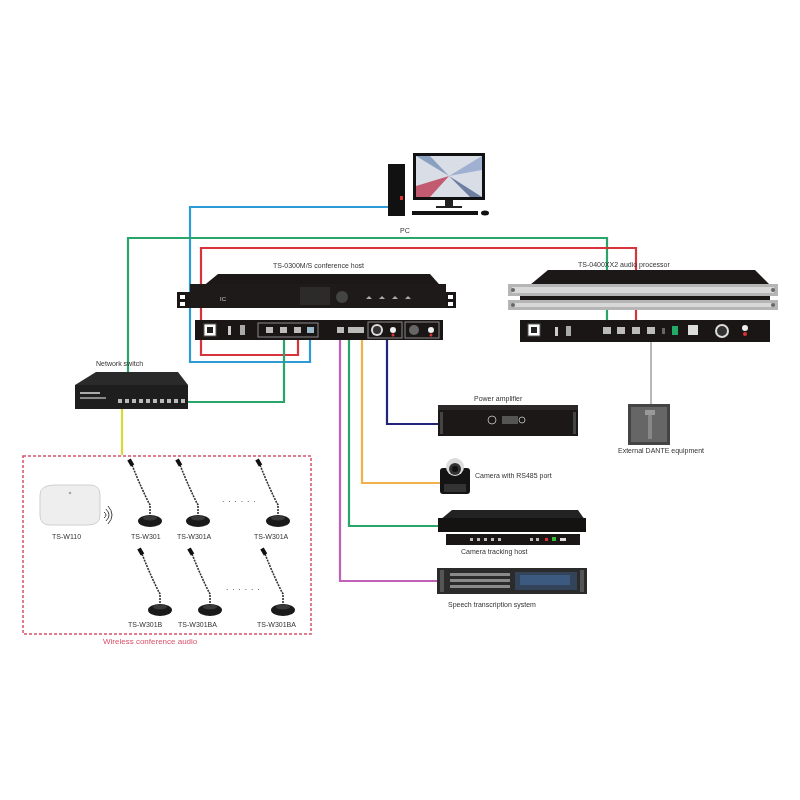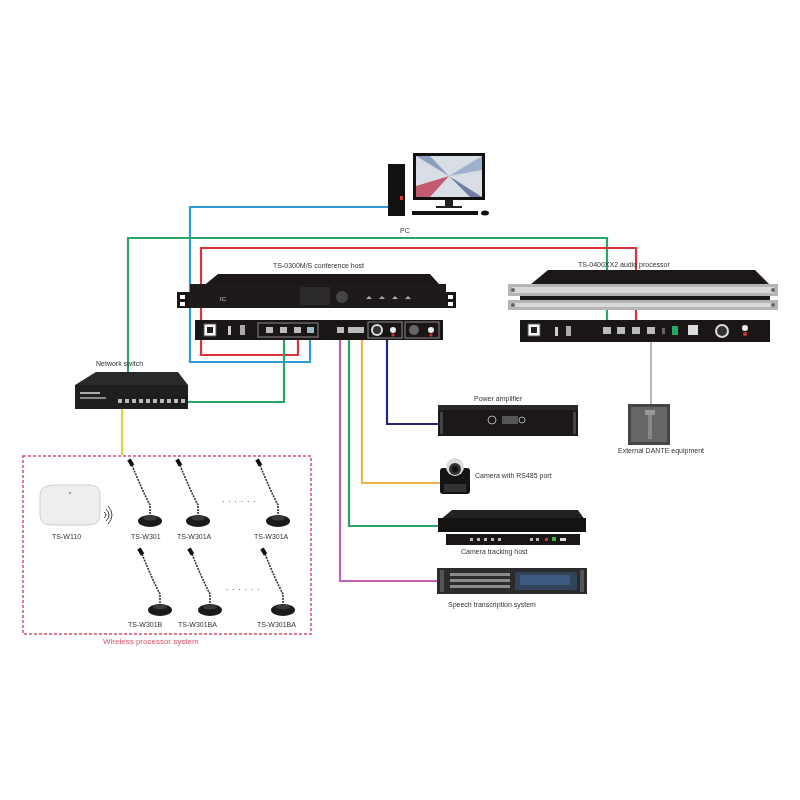--- a/index.html
+++ b/index.html
@@ -248,14 +248,14 @@
 <div class="lbl" style="left:52px;top:533px;">TS-W110</div>
 
 <div class="lbl" style="left:131px;top:533px;">TS-W301</div>
 <div class="lbl" style="left:177px;top:533px;">TS-W301A</div>
 <div class="lbl" style="left:254px;top:533px;">TS-W301A</div>
 <div class="lbl" style="left:128px;top:621px;">TS-W301B</div>
 <div class="lbl" style="left:178px;top:621px;">TS-W301BA</div>
 <div class="lbl" style="left:257px;top:621px;">TS-W301BA</div>
 <div class="lbl" style="left:222px;top:498px;letter-spacing:1px;">· · · · · ·</div>
 <div class="lbl" style="left:226px;top:586px;letter-spacing:1px;">· · · · · ·</div>
-<div class="lbl lbl-red" style="left: 103px; top: 637px; color: rgb(216, 80, 106);">Wireless processor system</div>
+<div class="lbl lbl-red" style="left: 103px; top: 637px; color: rgb(216, 80, 106);">Wireless conference audio</div>
 </div>
 
 </body></html>

